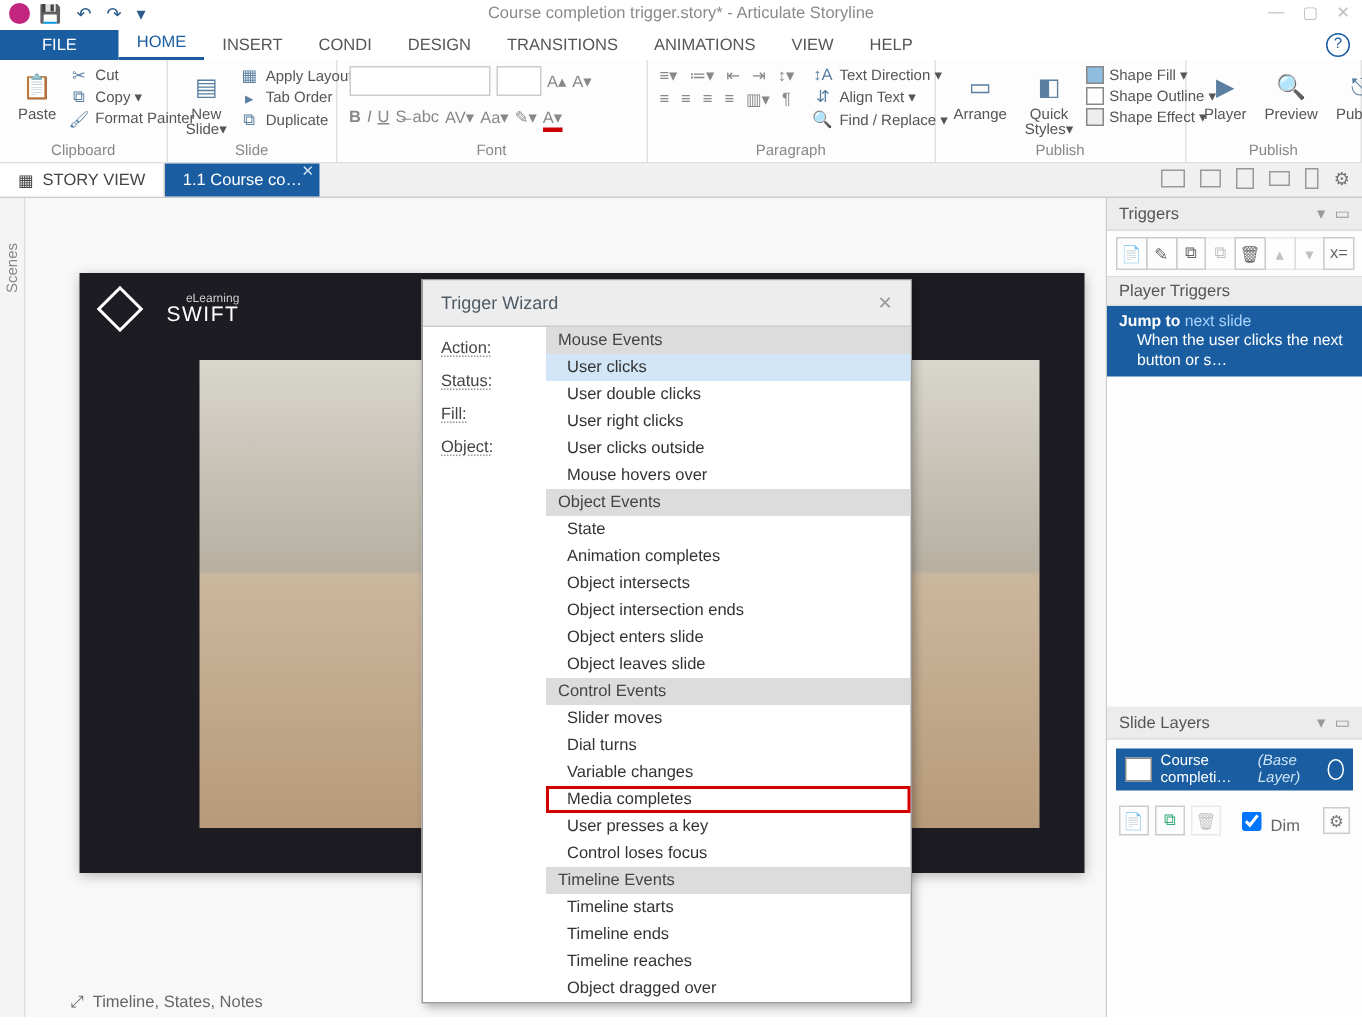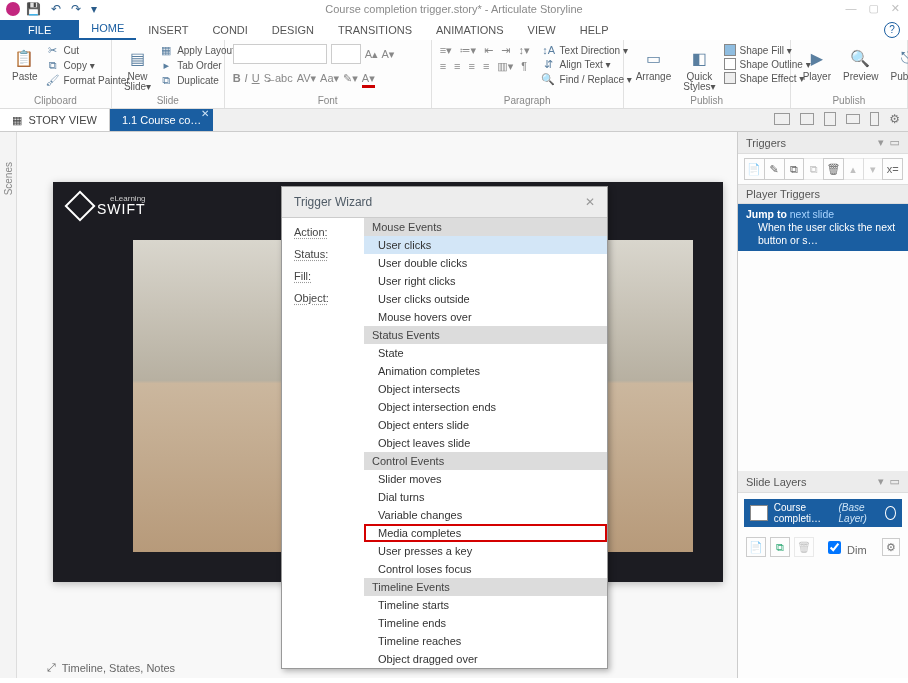--- a/index.html
+++ b/index.html
@@ -35,21 +35,21 @@
 .viewtab{display:flex;align-items:center;gap:6px;padding:0 12px;background:#fff;border-right:1px solid #ccc;font-size:11px;color:#444;}
 .slidetab{display:flex;align-items:center;padding:0 12px;background:#1a5ea1;color:#fff;font-size:11px;position:relative;}
 .closetab{position:absolute;right:4px;top:-1px;color:#cfe4f6;font-size:10px;}
 .viewicons{position:absolute;right:8px;top:3px;display:flex;gap:10px;color:#777;font-size:12px;align-items:center;}
 .viewicons .rect{width:14px;height:10px;border:1px solid #999;}
 .mainrow{display:flex;height:546px;}
 .scenes-strip{width:16px;background:#f4f4f4;border-right:1px solid #ddd;display:flex;align-items:flex-start;justify-content:center;padding-top:30px;}
 .scenes-strip span{writing-mode:vertical-rl;transform:rotate(180deg);font-size:10px;color:#888;}
 .canvas-area{flex:1;background:#f8f8f8;position:relative;overflow:hidden;}
 .slide{position:absolute;left:36px;top:50px;width:670px;height:400px;background:#1c1c22;box-shadow:0 2px 8px rgba(0,0,0,.25);}
-.logo{position:absolute;left:16px;top:12px;color:#fff;font-size:14px;letter-spacing:1px;display:flex;align-items:center;gap:6px;}
+.logo{position:absolute;left:16px;top:12px;color:#fff;font-size:14px;letter-spacing:1px;display:flex;align-items:center;gap:20px;}
 .logo .cube{width:18px;height:18px;border:2px solid #fff;transform:rotate(45deg);}
 .logo small{font-size:8px;display:block;color:#ccc;letter-spacing:0;margin-bottom:-2px;text-align:right;}
 .photo{position:absolute;left:80px;top:58px;right:30px;bottom:30px;background:linear-gradient(180deg,#d9d6cd 0%,#b7b0a1 45%,#cbb79e 46%,#b79a7a 100%);overflow:hidden;}
 .triggerwiz{position:absolute;left:264px;top:54px;width:325px;height:auto;background:#fff;border:1px solid #999;box-shadow:2px 2px 6px rgba(0,0,0,.3);z-index:10;}
 .tw-head{background:#ededed;border-bottom:1px solid #ccc;padding:8px 12px;font-size:12px;color:#4f5b66;display:flex;justify-content:space-between;}
 .tw-close{color:#999;cursor:default;}
 .tw-body{display:flex;}
 .tw-labels{width:70px;padding:8px 0 8px 12px;display:flex;flex-direction:column;gap:10px;font-size:11px;color:#444;}
 .tw-labels div{text-decoration:underline dotted #999;text-underline-offset:2px;}
 .tw-list{flex:1;max-height:500px;}
@@ -324,21 +324,21 @@
           <div>Fill:</div>
           <div>Object:</div>
         </div>
         <div class="tw-list" id="twlist">
             <div class="hdr">Mouse Events</div>
             <div class="opt sel">User clicks</div>
             <div class="opt">User double clicks</div>
             <div class="opt">User right clicks</div>
             <div class="opt">User clicks outside</div>
             <div class="opt">Mouse hovers over</div>
-            <div class="hdr">Status Events</div>
+            <div class="hdr">Object Events</div>
             <div class="opt">State</div>
             <div class="opt">Animation completes</div>
             <div class="opt">Object intersects</div>
             <div class="opt">Object intersection ends</div>
             <div class="opt">Object enters slide</div>
             <div class="opt">Object leaves slide</div>
             <div class="hdr">Control Events</div>
             <div class="opt">Slider moves</div>
             <div class="opt">Dial turns</div>
             <div class="opt">Variable changes</div>

